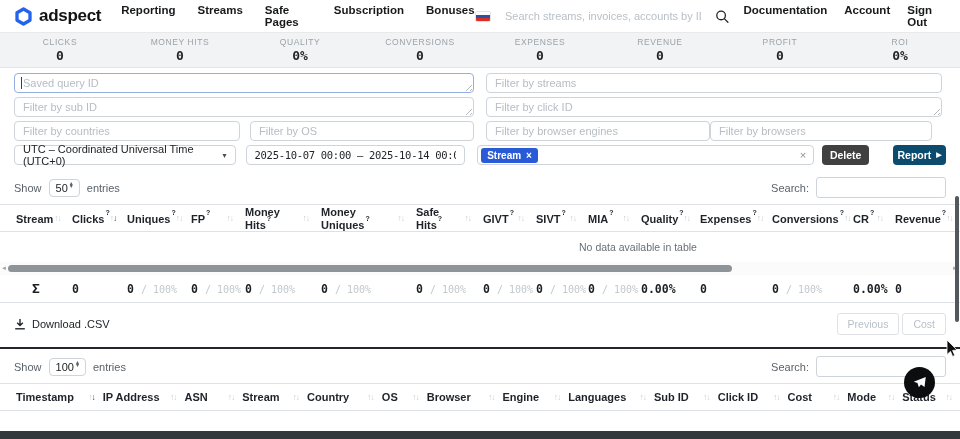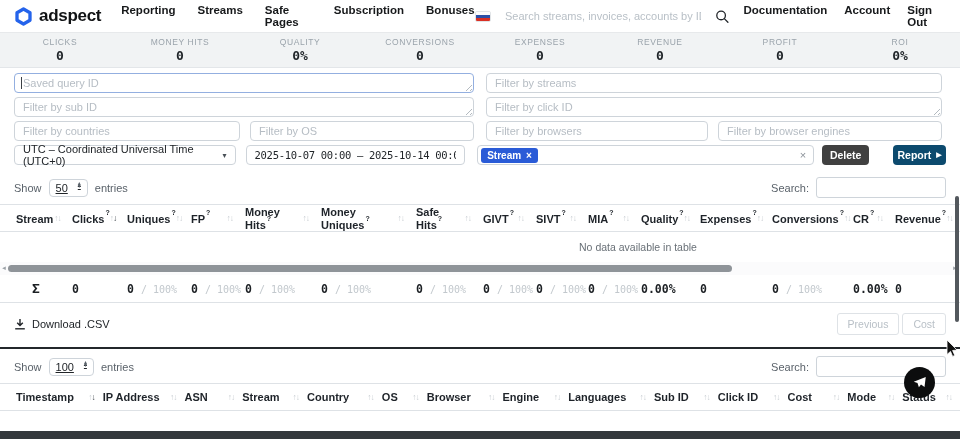--- a/index.html
+++ b/index.html
@@ -58,22 +58,22 @@
   .btn { height:20px; border:none; border-radius:4px; color:#fff; font-size:10.5px; font-weight:700;
         display:flex; align-items:center; justify-content:center; cursor:pointer;
         font-family:"Liberation Sans", sans-serif; }
   .btn-delete { width:48px; background:#404040; margin-right:24px;text-align:center; }
   .btn-report { width:54px; background:#0c4a6e; gap:5px; }
   .btn-report .play { font-size:7px; }
 
   
   .tctl { display:flex; align-items:center; padding:7px 14px 6px; flex:0 0 auto; }
   .ctl-label { font-size:11px; color:#5a626a; }
-  .mini-select { display:inline-flex; gap:10px; border:1px solid #ced4da;
-        border-radius:4px; padding:2px 6px; margin:0 7px; font-size:11px; color:#212529; cursor:pointer;text-decoration:underline; }
+  .mini-select { display:inline-flex; gap:2px; border:1px solid #ced4da;
+        border-radius:4px; padding:2px 6px; margin:0 7px; font-size:11px; color:#212529; cursor:pointer; }
   .spin { display:flex; flex-direction:column; line-height:0.55; font-size:6px; color:#5a626a; }
   .search-wrap { margin-left:auto; display:flex; align-items:center; gap:7px; }
   .search-in { width:130px; height:21px; border:1px solid #ced4da; border-radius:3px; outline:none; padding:0 6px;
         font-family:"Liberation Sans", sans-serif; font-size:11px; }
 
   
   .thead { display:flex; align-items:center; height:28px; border-top:1px solid #dee2e6;
         border-bottom:1px solid #dee2e6; padding-left:16px; flex:0 0 auto; }
   .th { display:flex; align-items:center; justify-content:space-between; padding-right:12px;
         font-size:11px; font-weight:700; color:#1e2329; cursor:pointer; }
@@ -201,25 +201,25 @@
         <input placeholder="Filter by click ID" style="">
       </div>
     </div>
     <div class="f-row">
       <div class="fld q1">
         <input placeholder="Filter by countries" style="">
       </div>
       <div class="fld q2">
         <input placeholder="Filter by OS" style="">
       </div>
+      <div class="fld q4">
+        <input placeholder="Filter by browser engines" style="">
+      </div>
       <div class="fld q3">
         <input placeholder="Filter by browsers" style="">
-      </div>
-      <div class="fld q4">
-        <input placeholder="Filter by browser engines" style="">
       </div>
     </div>
     <div class="f-row">
       <div class="sel q1">
         <span>UTC – Coordinated Universal Time (UTC+0)</span>
         <span class="arrow">▾</span>
       </div>
       <input class="date-in q2" readonly="" value="2025-10-07 00:00 – 2025-10-14 00:01" style="">
       <div class="stream-sel">
         <span class="tag">

